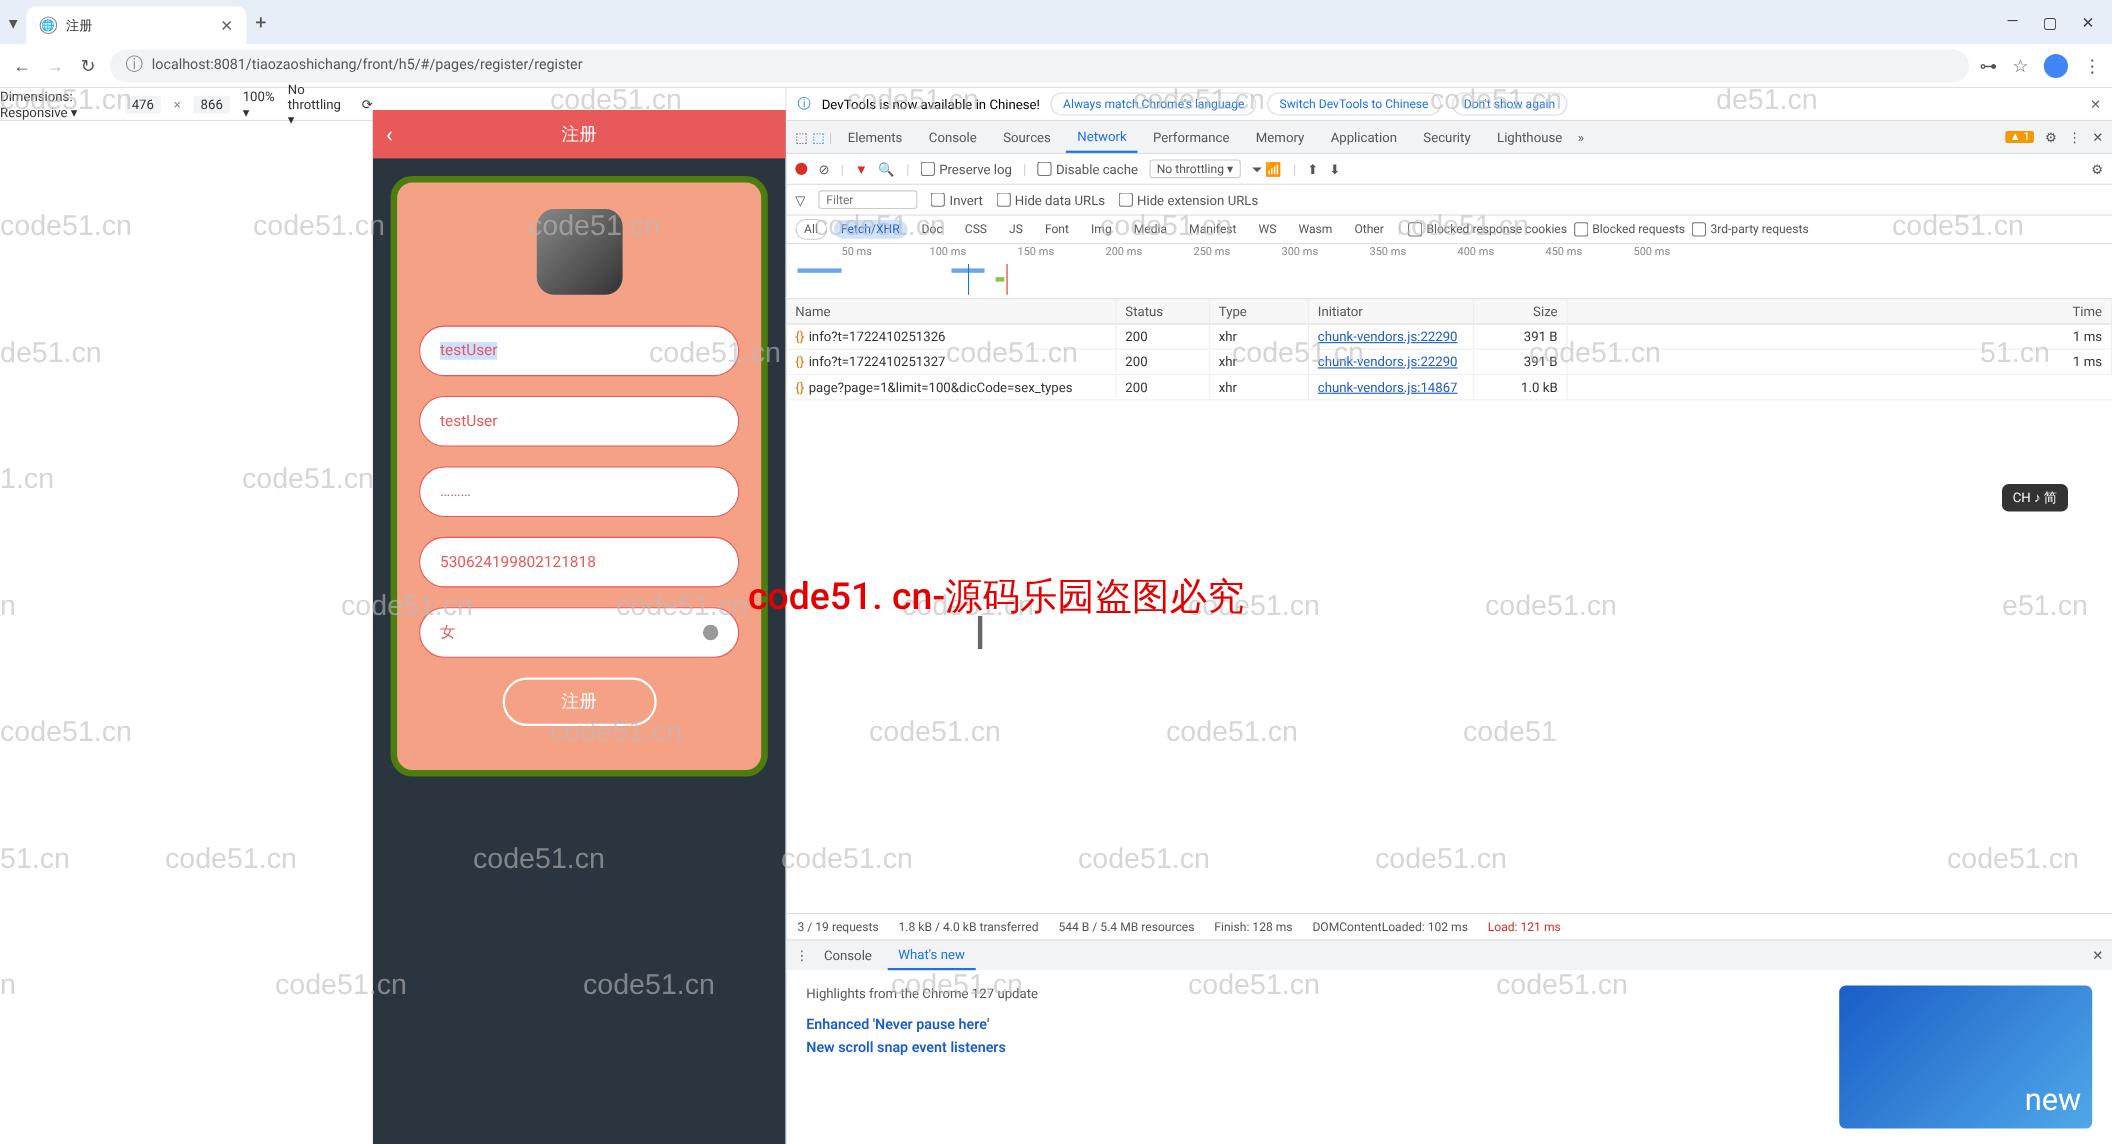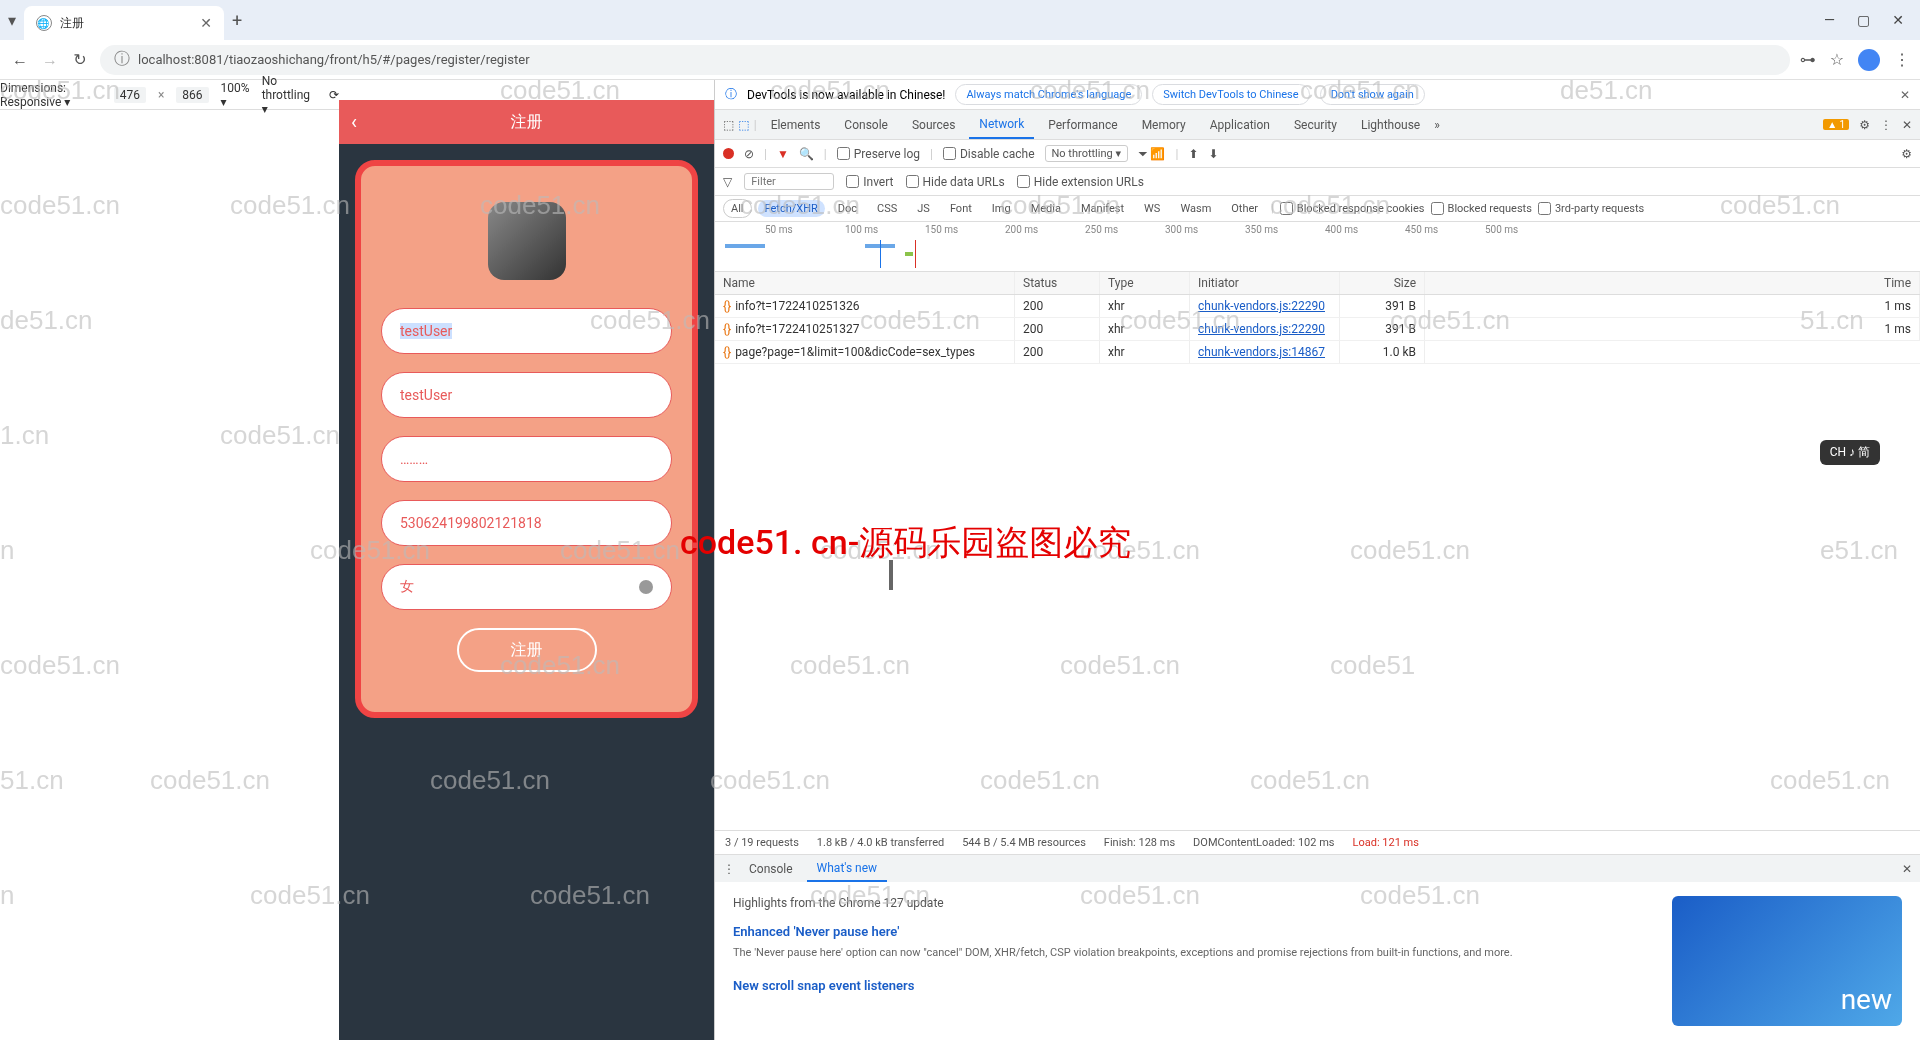--- a/index.html
+++ b/index.html
@@ -35,21 +35,21 @@
 
 .device-bar { height:30px; background:#fff; border-bottom:1px solid #ddd; display:flex; align-items:center; justify-content:center; gap:12px; font-size:12px; color:#333; }
 .device-bar .dim-input { background:#f1f3f4; padding:1px 6px; border-radius:2px; }
 .device-bar .sep { color:#888; }
 
 
 .preview { flex:1; background:#fff; display:flex; justify-content:center; padding-top:20px; position:relative; }
 .phone { width:375px; background:#2a3540; position:relative; }
 .phone-header { height:44px; background:#e85a5a; display:flex; align-items:center; justify-content:center; color:#fff; font-size:16px; position:relative; }
 .back-arrow { position:absolute; left:12px; color:#fff; font-size:20px; }
-.form-card { margin:16px; background:#f4a186; border-radius:20px; padding:36px 20px 40px; border:6px solid #ef4444; }
+.form-card { margin:16px; background:#f4a186; border-radius:20px; padding:24px 20px 40px; border:6px solid #4d7c0f; }
 .avatar-img { width:78px; height:78px; background:linear-gradient(135deg,#888,#333); border-radius:16px; margin:0 auto 28px; display:block; }
 .form-input { width:100%; height:46px; background:#fff; border:1px solid #e85a5a; border-radius:24px; padding:0 18px; margin-bottom:18px; font-size:14px; color:#e85a5a; display:flex; align-items:center; }
 .form-input.highlight span { background:#cce0ff; }
 .form-input.dropdown { justify-content:space-between; }
 .dropdown-dot { width:14px; height:14px; background:#999; border-radius:50%; }
 .submit-btn { width:140px; height:44px; border:2px solid #fff; border-radius:24px; background:transparent; color:#fff; font-size:16px; margin:16px auto 0; display:flex; align-items:center; justify-content:center; }
 .resize-handle { position:absolute; right:-10px; top:50%; width:4px; height:30px; background:#666; }
 
 
 .dt-banner { height:30px; background:#fff; border-bottom:1px solid #ddd; display:flex; align-items:center; padding:0 10px; gap:10px; font-size:12px; }
@@ -397,21 +397,20 @@
       <span>⋮</span>
       <span class="dtab">Console</span>
       <span class="dtab active">What's new</span>
       <span class="dx">✕</span>
     </div>
 
     <div class="whatsnew">
       <div class="wn-left">
         <div class="wn-title">Highlights from the Chrome 127 update</div>
         <div class="wn-h">Enhanced 'Never pause here'</div>
-        <div class="wn-p">The 'Never pause here' option can now "cancel" DOM, XHR/fetch, CSP violation breakpoints, exceptions and promise rejections from built-in functions, and more.</div>
         <div class="wn-h">New scroll snap event listeners</div>
       </div>
       <div class="wn-img">
           <span>new</span>
         </div>
     </div>
   </div>
 </div>
 
 </body></html>

